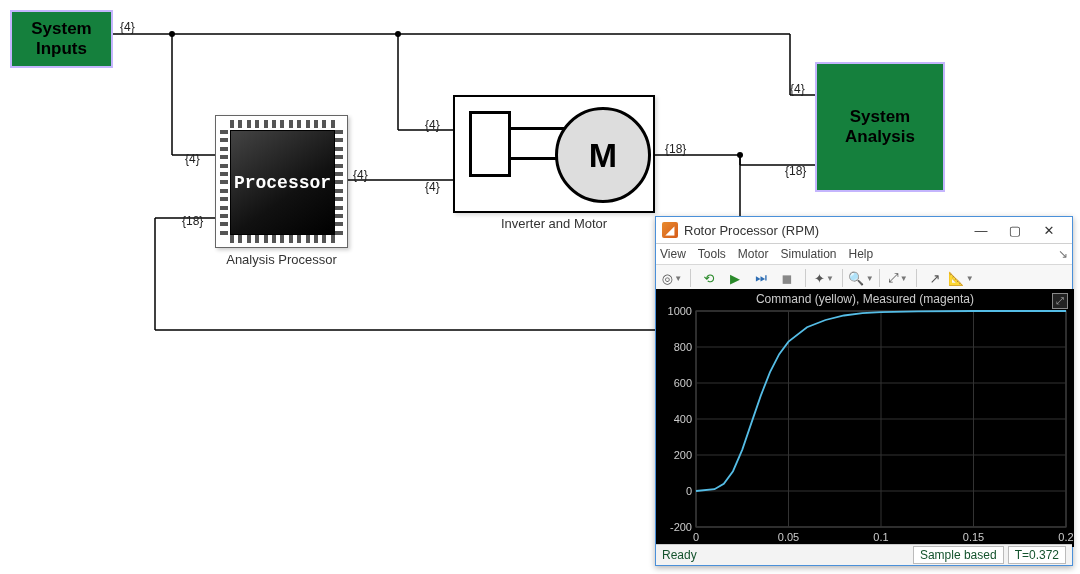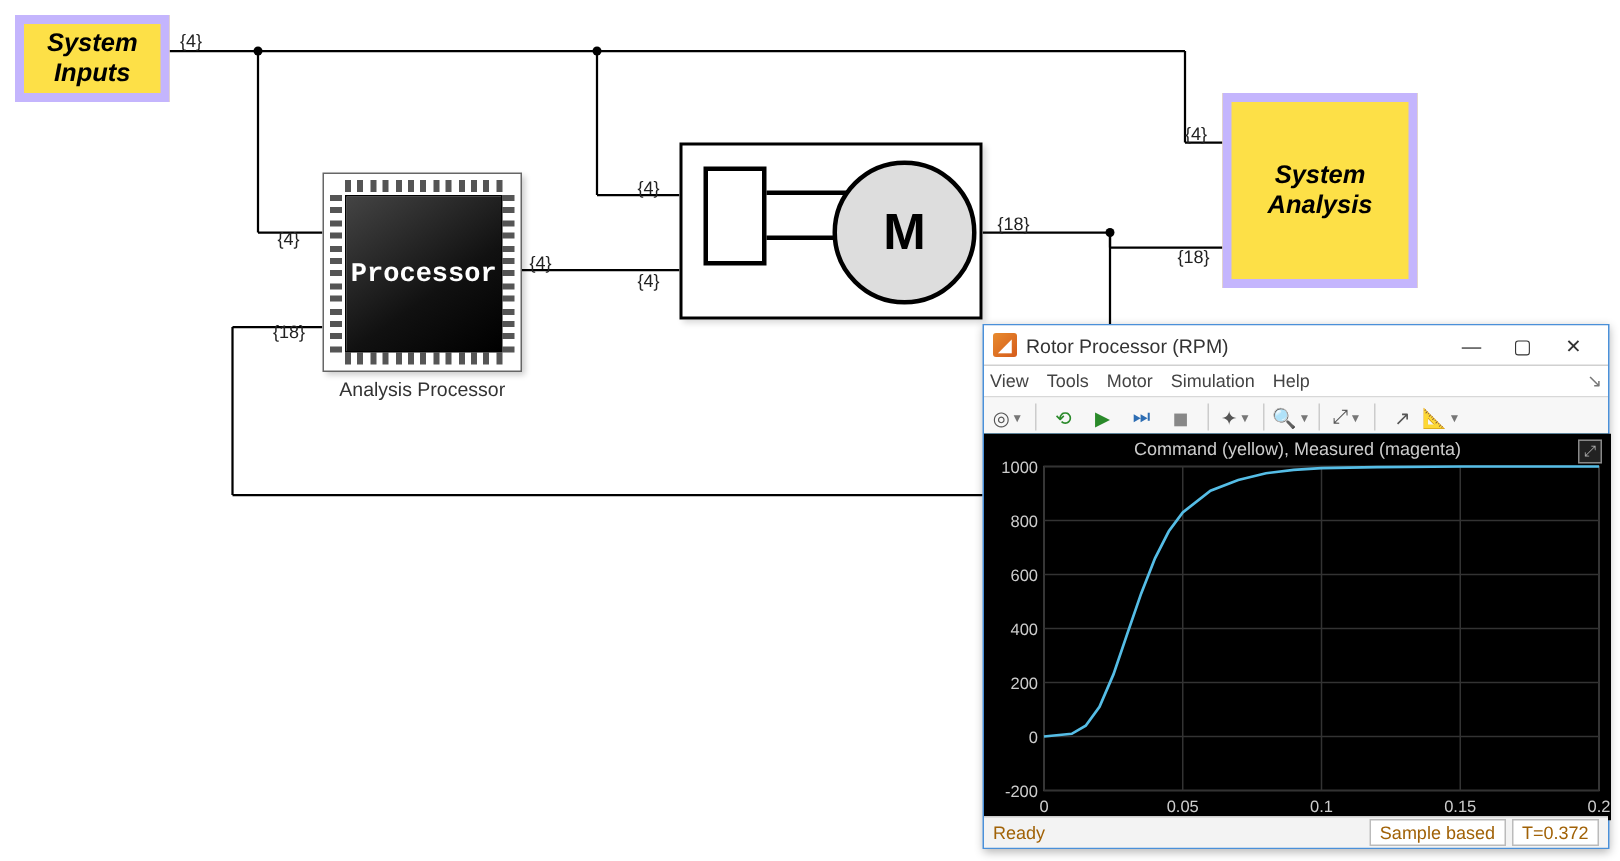--- a/index.html
+++ b/index.html
@@ -12,24 +12,23 @@
     color: #000;
     overflow: hidden;
   }
   .canvas {
     position: relative;
     width: 1080px;
     height: 574px;
   }
   .block {
     position: absolute;
-    background: #fde047;
-    border: 6px solid #c4b5fd;
-    box-sizing: border-box;
-    font-style: italic;
+    background: #15803d;
+    border: 2px solid #c4b5fd;
+    box-sizing: border-box;
   }
   .block-label {
     font-weight: bold;
     text-align: center;
   }
   .sublabel {
     position: absolute;
     font-size: 13px;
     color: #333;
     text-align: center;
@@ -181,21 +180,21 @@
     background: #0369a1;
   }
   .scope-grid line { stroke: #333; stroke-width: 1; }
   .scope-trace { fill: none; stroke: #55bde6; stroke-width: 1.8; }
   .scope-header-text { fill: #ccc; font-size: 12px; font-family: Arial; }
 
   .scope-status {
     position:absolute;
     left:0;right:0;bottom:0;height:20px;
     background:#f3f3f3;border-top:1px solid #ccc;
-    display:flex;align-items:center;font-size:12px;color:#a16207;
+    display:flex;align-items:center;font-size:12px;color:#14532d;
     padding:0 6px;
   }
   .scope-status .spacer{flex:1;}
   .scope-status .cell{border:1px solid #bbb;padding:1px 6px;margin-left:4px;background:#fff;}
 
   .expand-icon{
     position:absolute; width:14px;height:14px;
     border:1px solid #888;background:#222;color:#aaa;
     font-size:10px;display:flex;align-items:center;justify-content:center;
   }
@@ -311,20 +310,21 @@
   <span class="signal-tag" style="left:353px; top:168px;">{4}</span>
 
   <div class="inv-outer" style="left:453px; top:95px; width:202px; height:118px;">
     <div class="inv-rect" style="left:14px; top:14px; width:42px; height:66px;"></div>
     <div class="inv-line" style="left:56px; top:30px; width:54px;"></div>
     <div class="inv-line" style="left:56px; top:60px; width:54px;"></div>
     <div class="motor-circle" style="left:100px; top:10px; width:90px; height:90px;">
       <span>M</span>
     </div>
   </div>
+  <div class="sublabel" style="left:453px; top:216px; width:202px;">Inverter and Motor</div>
   <span class="signal-tag" style="left:425px; top:118px;">{4}</span>
   <span class="signal-tag" style="left:425px; top:180px;">{4}</span>
   <span class="signal-tag" style="left:665px; top:142px;">{18}</span>
 
   <div class="block" style="left:815px; top:62px; width:130px; height:130px; display:flex;align-items:center;justify-content:center;">
     <div class="block-label" style="font-size:17px; line-height:1.15; white-space:pre;">System
 Analysis</div>
   </div>
   <span class="signal-tag" style="left:790px; top:82px;">{4}</span>
   <span class="signal-tag" style="left:785px; top:164px;">{18}</span>

